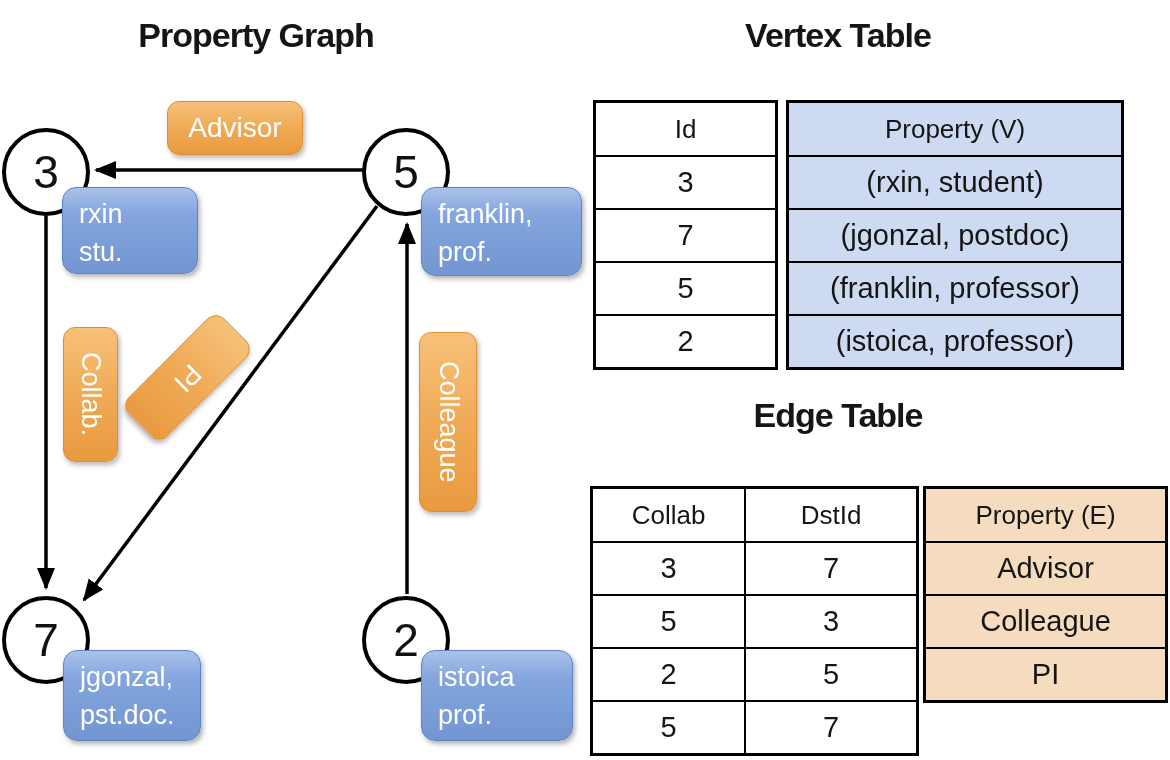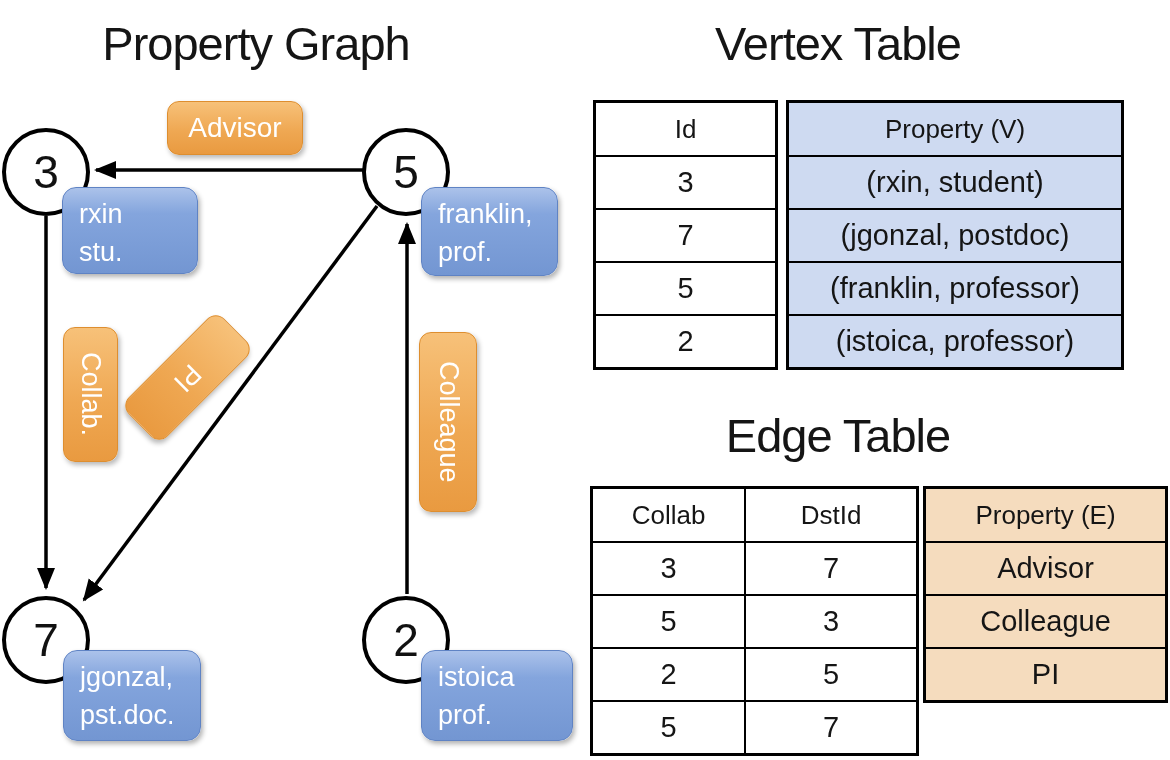--- a/index.html
+++ b/index.html
@@ -1,26 +1,26 @@
 <!DOCTYPE html>
 <html><head>
 <meta charset="utf-8">
 <style>
   html,body{margin:0;padding:0;background:#fff;}
   #stage{
     position:relative;width:1170px;height:760px;background:#fff;overflow:hidden;
     font-family:"Liberation Sans",sans-serif;color:#111;
   }
   .title{
-    position:absolute;text-align:center;font-size:47px;font-weight:400;
+    position:absolute;text-align:center;font-size:34px;font-weight:700;
     letter-spacing:-1px;color:#151515;
   }
   #graph-title{left:0;top:16px;width:512px;}
   #vertex-title{left:593px;top:16px;width:490px;}
-  #edge-title{left:593px;top:408px;width:490px;}
+  #edge-title{left:593px;top:396px;width:490px;}
 
   
   .node{
     position:absolute;width:88px;height:88px;border:4px solid #000;border-radius:50%;
     background:#fff;box-sizing:border-box;display:flex;align-items:center;justify-content:center;
     font-size:46px;z-index:2;
   }
   
   .vbox{
     position:absolute;z-index:4;border-radius:14px;box-sizing:border-box;
@@ -40,21 +40,21 @@
   #edge-label-collab{left:63px;top:327px;width:55px;height:135px;}
   #edge-label-pi{left:160px;top:310px;width:55px;height:135px;transform:rotate(45deg);}
   #edge-label-colleague{left:419px;top:332px;width:58px;height:180px;}
 
   #node-3{left:2px;top:128px;}
   #node-5{left:362px;top:128px;}
   #node-7{left:2px;top:596px;}
   #node-2{left:362px;top:596px;}
 
   #vbox-rxin{left:62px;top:187px;width:136px;height:87px;}
-  #vbox-franklin{left:421px;top:187px;width:137px;height:89px;}
+  #vbox-franklin{left:421px;top:187px;width:161px;height:89px;}
   #vbox-jgonzal{left:63px;top:650px;width:138px;height:91px;}
   #vbox-istoica{left:421px;top:650px;width:152px;height:91px;}
 
   #edges-svg{position:absolute;left:0;top:0;z-index:1;}
 
   
   table{border-collapse:collapse;position:absolute;table-layout:fixed;}
   td,th{
     border:2px solid #000;text-align:center;vertical-align:middle;
     font-size:29px;font-weight:400;padding:0;color:#151515;

